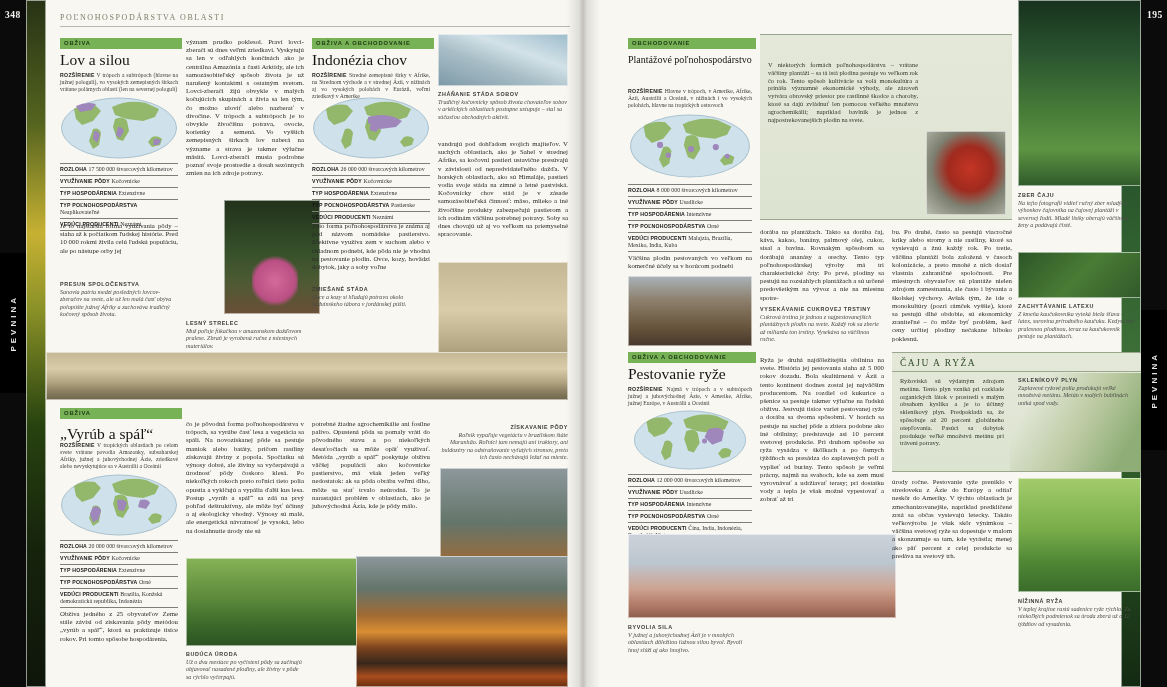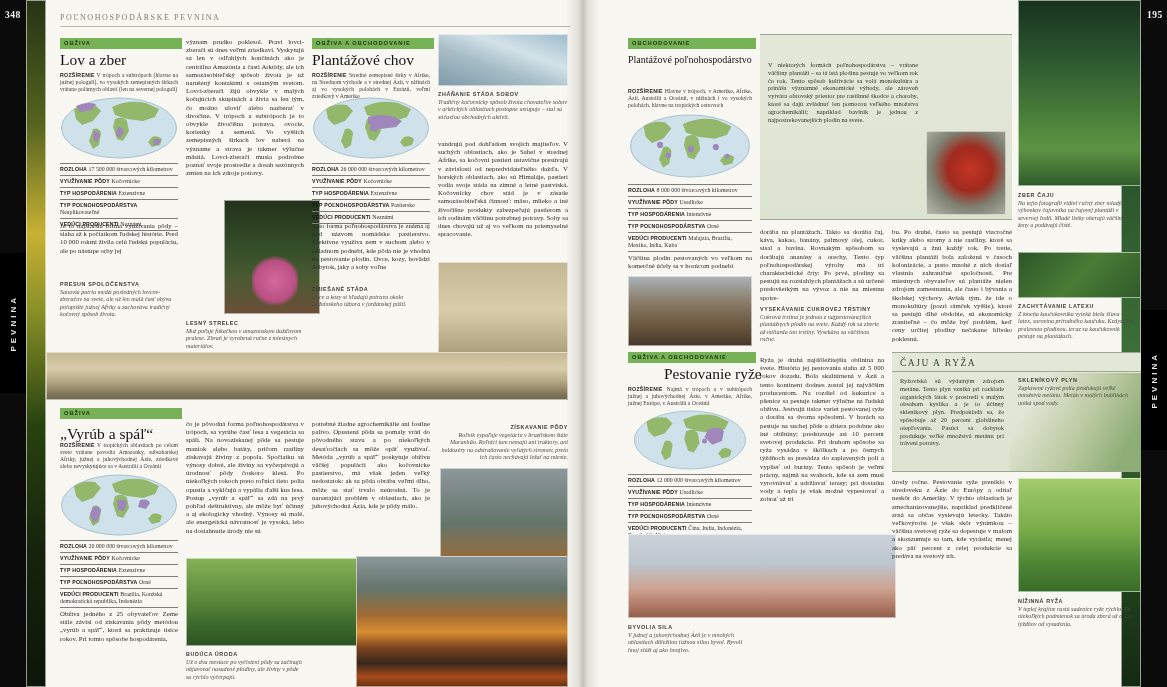--- a/index.html
+++ b/index.html
@@ -69,25 +69,25 @@
       <span>PEVNINA</span>
     </div>
 
   <div class="abs blackbar" style="left:1141px;top:0;width:26px;height:687px"></div>
   <div class="abs foreststrip photo" style="left:1121px;top:0;width:20px;height:687px"></div>
   <div class="abs pagenum" style="left:1147px;top:10px">195</div>
   <div class="abs edgetab" style="left:1141px;top:310px;width:26px;height:140px">
       <span>PEVNINA</span>
     </div>
 
-  <div class="abs runhead" style="left:60px;top:13px">POĽNOHOSPODÁRSKE PEVNINA</div>
+  <div class="abs runhead" style="left:60px;top:13px">POĽNOHOSPODÁRSTVA OBLASTI</div>
   <div class="abs headrule" style="left:60px;top:26px;width:510px"></div>
 
   <div class="abs cat" style="left:60px;top:38px;width:118px">OBŽIVA</div>
-  <div class="abs sectitle" style="left:60px;top:52px;width:118px">Lov a zber</div>
+  <div class="abs sectitle" style="left:60px;top:52px;width:118px">Lov a silou</div>
   <div class="abs dist" style="left:60px;top:72px;width:118px">
     <b>ROZŠÍRENIE</b> <span>V trópoch a subtrópoch (hlavne na južnej pologuli), vo vysokých zemepisných šírkach vrátane polárnych oblastí (len na severnej pologuli)</span>
   </div>
   <div class="abs" style="left:60px;top:97px">
     <svg class="mapsvg" width="118" height="62" viewBox="0 0 118 62">
       <ellipse cx="59" cy="31" rx="57.5" ry="30" fill="#cfe2ec" stroke="#a9c2cf" stroke-width="1"></ellipse>
       <path d="M14,12 q9,-6 21,-4 l6,6 -8,10 -11,4 -6,-6 z" fill="#93b86b"></path>
       <path d="M33,32 q6,-2 8,4 l-2,12 -6,4 -4,-8 z" fill="#93b86b"></path>
       <path d="M55,22 q8,-4 12,2 l2,10 -6,10 -6,-2 -4,-12 z" fill="#93b86b"></path>
       <path d="M52,10 q16,-8 34,-4 l13,6 -4,8 -12,4 -16,-2 -12,-4 z" fill="#93b86b"></path>
@@ -110,21 +110,21 @@
   <div class="abs captext" style="left:60px;top:289px;width:118px;height:52px">Sanovia patria medzi posledných lovcov-zberačov na svete, ale už len malá časť obýva polopúšte južnej Afriky a zachováva tradičný kočovný spôsob života.</div>
 
   <div class="abs body" style="left:186px;top:38px;width:118px;height:160px">význam prudko poklesol. Praví lovci-zberači sú dnes veľmi zriedkaví. Vyskytujú sa len v odľahlých končinách ako je centrálna Amazónia a časti Arktídy, ale ich samozásobiteľský spôsob života je už narušený kontaktmi s ostatným svetom. Lovci-zberači žijú obvykle v malých kočujúcich skupinách a živia sa len tým, čo možno uloviť alebo nazberať v divočine. V trópoch a subtrópoch je to obvykle živočíšna potrava, ovocie, korienky a semená. Vo vyšších zemepisných šírkach lov naberá na význame a strava je takmer výlučne mäsitá. Lovci-zberači musia podrobne poznať svoje prostredie a dosah sezónnych zmien na ich zdroje potravy.</div>
   <div class="abs photo ph-blowgun" style="left:224px;top:200px;width:96px;height:114px">
     <div class="abs ph-pink" style="left:28px;top:56px;width:46px;height:50px"></div>
   </div>
   <div class="abs captitle" style="left:186px;top:320px;width:118px">LESNÝ STRELEC</div>
   <div class="abs captext" style="left:186px;top:328px;width:118px;height:22px">Muž poľuje fúkačkou v amazonskom dažďovom pralese. Zbraň je vyrobená ručne z miestnych materiálov.</div>
 
   <div class="abs cat" style="left:312px;top:38px;width:118px">OBŽIVA A OBCHODOVANIE</div>
-  <div class="abs sectitle" style="left:312px;top:52px;width:118px">Plantážové chov</div>
+  <div class="abs sectitle" style="left:312px;top:52px;width:118px">Indonézia chov</div>
   <div class="abs dist" style="left:312px;top:72px;width:118px">
     <b>ROZŠÍRENIE</b> <span>Stredné zemepisné šírky v Afrike, na Strednom východe a v strednej Ázii, v nížinách aj vo vysokých polohách v Eurázii, veľmi zriedkavý v Amerike</span>
   </div>
   <div class="abs" style="left:312px;top:97px">
     <svg class="mapsvg" width="118" height="62" viewBox="0 0 118 62">
       <ellipse cx="59" cy="31" rx="57.5" ry="30" fill="#cfe2ec" stroke="#a9c2cf" stroke-width="1"></ellipse>
       <path d="M14,12 q9,-6 21,-4 l6,6 -8,10 -11,4 -6,-6 z" fill="#93b86b"></path>
       <path d="M33,32 q6,-2 8,4 l-2,12 -6,4 -4,-8 z" fill="#93b86b"></path>
       <path d="M55,22 q8,-4 12,2 l2,10 -6,10 -6,-2 -4,-12 z" fill="#93b86b"></path>
       <path d="M52,10 q16,-8 34,-4 l13,6 -4,8 -12,4 -16,-2 -12,-4 z" fill="#93b86b"></path>
@@ -233,21 +233,21 @@
   <div class="abs body" style="left:892px;top:228px;width:120px;height:118px">bu. Po druhé, často sa pestujú viacročné kríky alebo stromy a nie rastliny, ktoré sa vysievajú a žnú každý rok. Po tretie, väčšina plantáží bola založená v časoch kolonizácie, a preto mnohé z nich dosiaľ vlastnia zahraničné spoločnosti. Pre miestnych obyvateľov sú plantáže nielen zdrojom zamestnania, ale často i bývania a školskej výchovy. Avšak tým, že ide o monokultúry (pozri rámček vyššie), ktoré sa pestujú dlhé obdobie, sú ekonomicky zraniteľné – čo môže byť problém, keď ceny určitej plodiny nečakane hlboko poklesnú.</div>
 
   <div class="abs photo ph-tea" style="left:1018px;top:0;width:123px;height:186px"></div>
   <div class="abs captitle" style="left:1018px;top:192px;width:120px">ZBER ČAJU</div>
   <div class="abs captext" style="left:1018px;top:200px;width:120px;height:46px">Na tejto fotografii vidieť ručný zber mladých výhonkov čajovníka na čajovej plantáži v severnej Indii. Mladé lístky oberajú väčšinou ženy a podávajú čisté.</div>
   <div class="abs photo ph-teabush" style="left:1018px;top:252px;width:123px;height:46px"></div>
   <div class="abs captitle" style="left:1018px;top:303px;width:120px">ZACHYTÁVANIE LATEXU</div>
   <div class="abs captext" style="left:1018px;top:311px;width:120px;height:36px">Z kmeňa kaučukovníka vyteká biela šťava – latex, surovina prírodného kaučuku. Kedysi bol pralesnou plodinou, teraz sa kaučukovník pestuje na plantážach.</div>
 
   <div class="abs cat" style="left:628px;top:352px;width:124px">OBŽIVA A OBCHODOVANIE</div>
-  <div class="abs sectitle" style="left:664px;top:366px;width:124px">Pestovanie ryže</div>
+  <div class="abs sectitle" style="left:628px;top:366px;width:124px">Pestovanie ryže</div>
   <div class="abs dist" style="left:628px;top:386px;width:124px">
     <b>ROZŠÍRENIE</b> <span>Najmä v trópoch a v subtrópoch južnej a juhovýchodnej Ázie, v Amerike, Afrike, južnej Európe, v Austrálii a Oceánii</span>
   </div>
   <div class="abs" style="left:628px;top:410px">
     <svg class="mapsvg" width="124" height="60" viewBox="0 0 118 62">
       <ellipse cx="59" cy="31" rx="57.5" ry="30" fill="#cfe2ec" stroke="#a9c2cf" stroke-width="1"></ellipse>
       <path d="M14,12 q9,-6 21,-4 l6,6 -8,10 -11,4 -6,-6 z" fill="#93b86b"></path>
       <path d="M33,32 q6,-2 8,4 l-2,12 -6,4 -4,-8 z" fill="#93b86b"></path>
       <path d="M55,22 q8,-4 12,2 l2,10 -6,10 -6,-2 -4,-12 z" fill="#93b86b"></path>
       <path d="M52,10 q16,-8 34,-4 l13,6 -4,8 -12,4 -16,-2 -12,-4 z" fill="#93b86b"></path>

